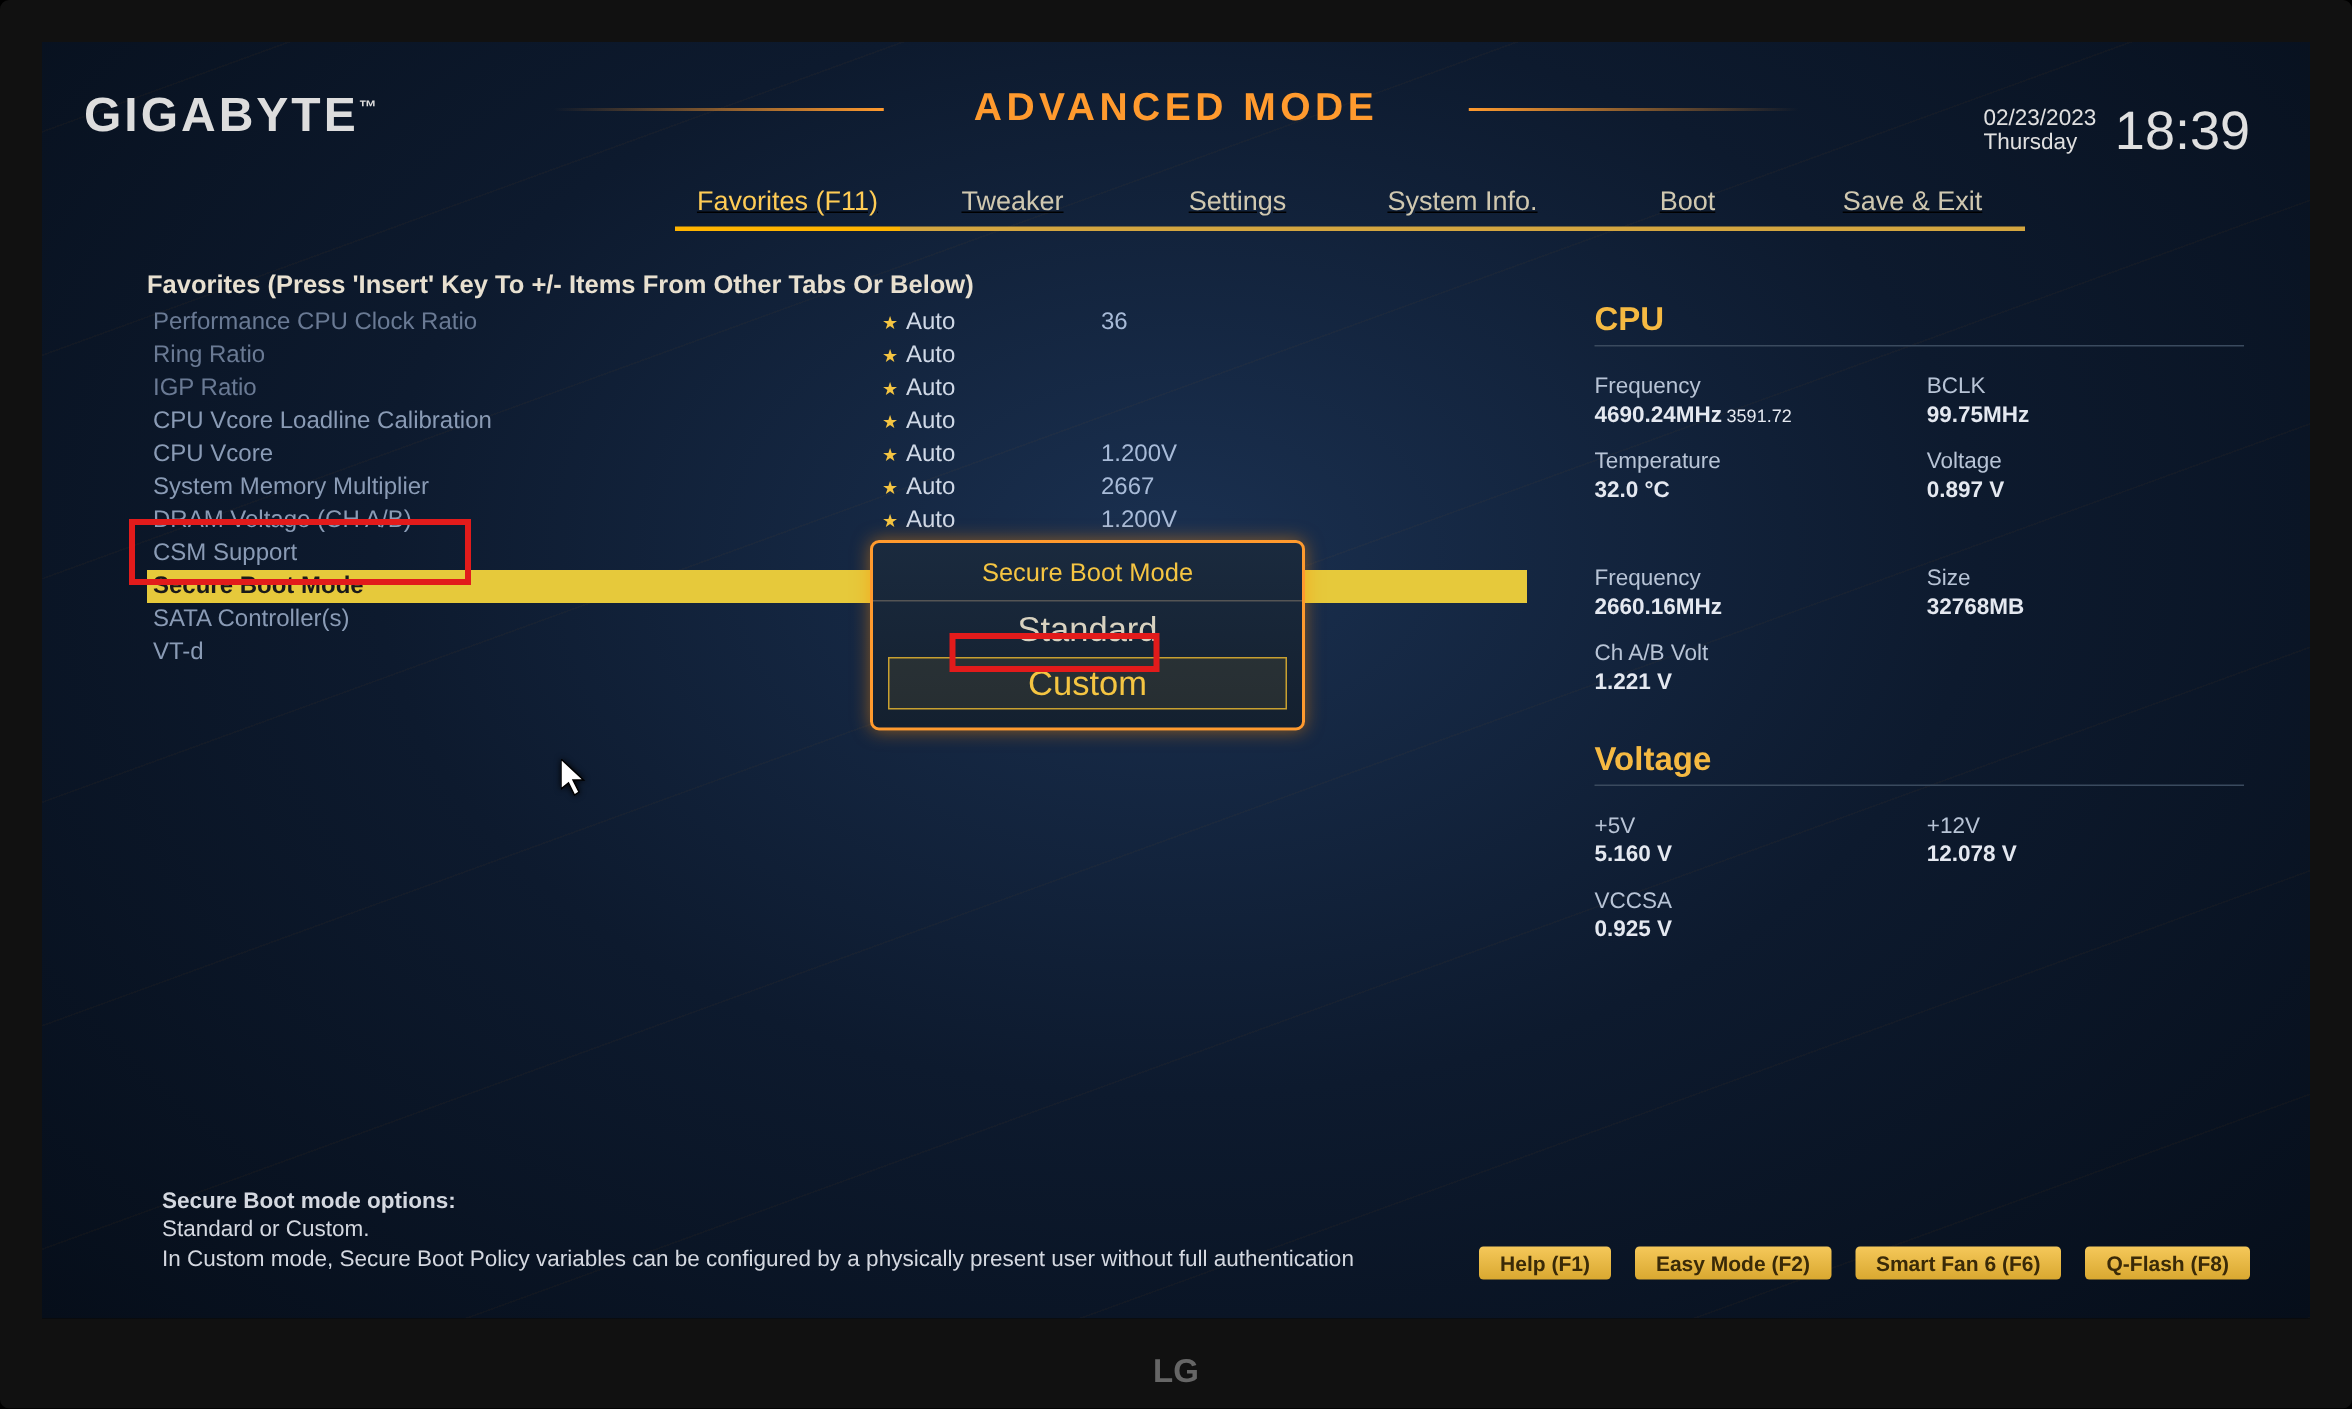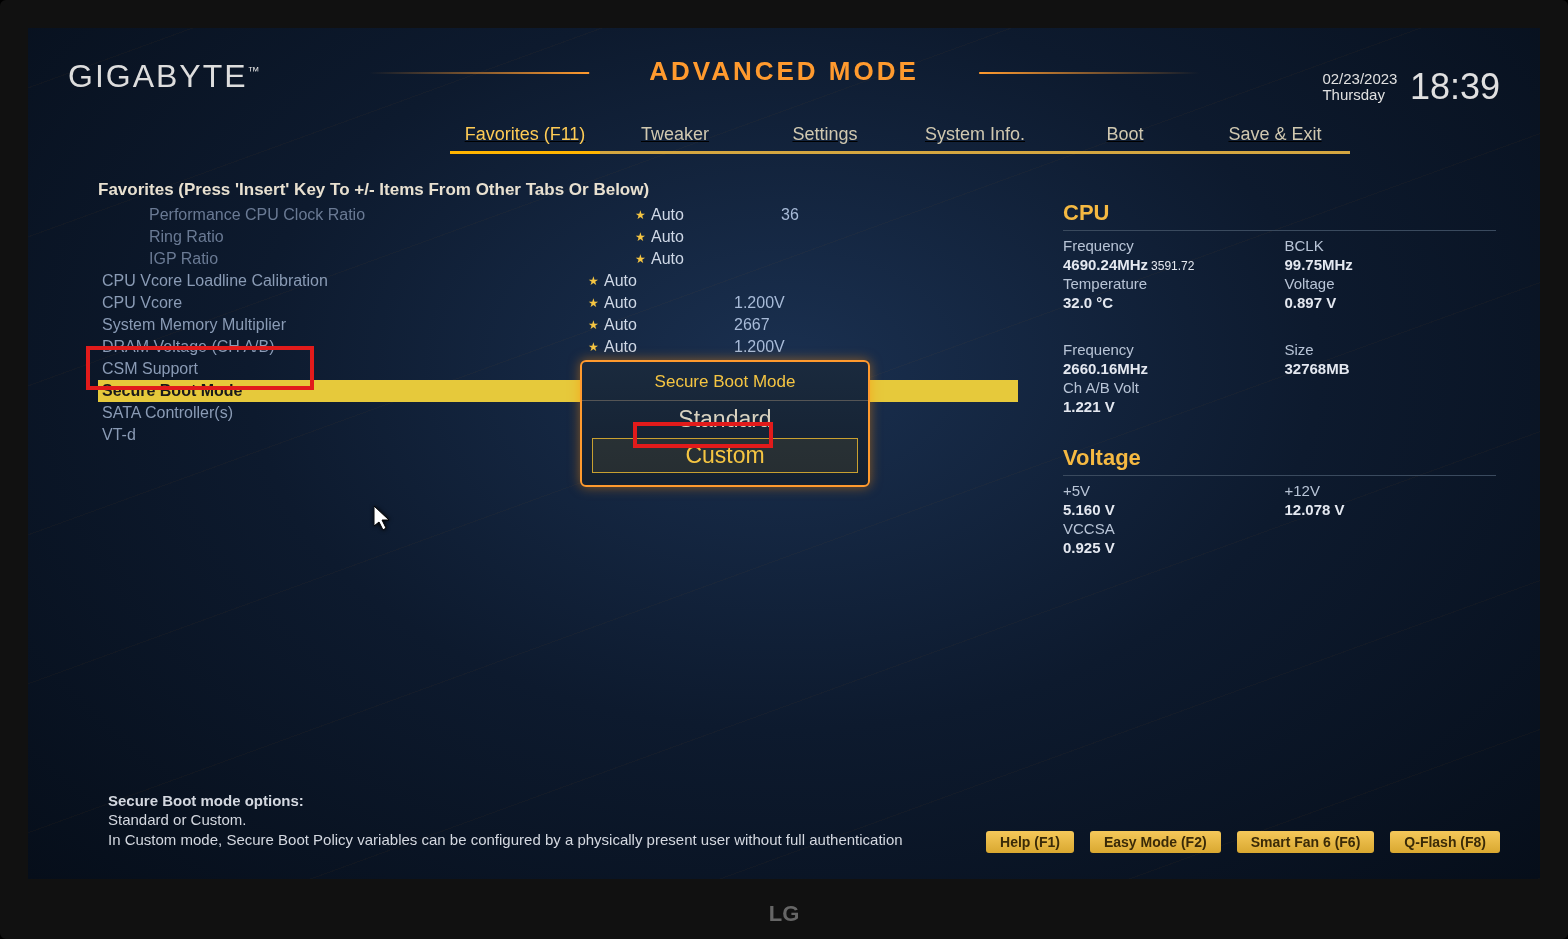--- a/index.html
+++ b/index.html
@@ -39,24 +39,24 @@
     content:'';
     position:absolute;
     inset:0;
     background: repeating-linear-gradient(-20deg, rgba(255,140,0,0.03) 0 1px, transparent 1px 140px);
     pointer-events:none;
   }
 
   
   .brand {
     position: absolute;
-    top: 30px; left: 40px;
+    top: 30px; left: 28px;
     color: #ddd;
     font-size: 32px;
-    font-weight: normal;
+    font-weight: bold;
     letter-spacing: 2px;
   }
   .brand sup { font-size: 12px; vertical-align: super; }
   .mode-title {
     position: absolute;
     top: 20px;
     left: 50%;
     transform: translateX(-50%);
     color: #ff9a2e;
     font-size: 26px;
@@ -147,21 +147,21 @@
     color: #a8bbd8;
   }
   .fav-row.highlighted {
     background: #e6c93b;
   }
   .fav-row.highlighted .fav-label,
   .fav-row.highlighted .fav-value {
     color: #1a1a1a;
     font-weight: bold;
   }
-  .row-dim .fav-label { color: #6a7a94; margin-left: 47px; }
+  .row-dim .fav-label { color: #6a7a94; }
 
   .redbox {
     position: absolute;
     border: 4px solid #e21b1b;
     pointer-events: none;
     z-index: 50;
   }
 
   
   .popup {
@@ -213,21 +213,21 @@
     border-bottom: 1px solid #3a4a5e;
     padding-bottom: 4px;
     margin-bottom: 6px;
   }
   .info-grid {
     display: grid;
     grid-template-columns: 1fr 1fr;
     gap: 2px 10px;
     font-size: 15px;
   }
-  .info-label { color: #b8c4d6; }
+  .info-label { color: #b8c4d6; margin-top: 12px; }
   .info-value { color: #e4e8f0; font-weight: bold; }
   .info-sub { font-size: 12px; font-weight: normal; margin-left:3px;}
 
   
   .help-text {
     position: absolute;
     bottom: 30px;
     left: 80px;
     right: 580px;
     color: #d4d8e0;

